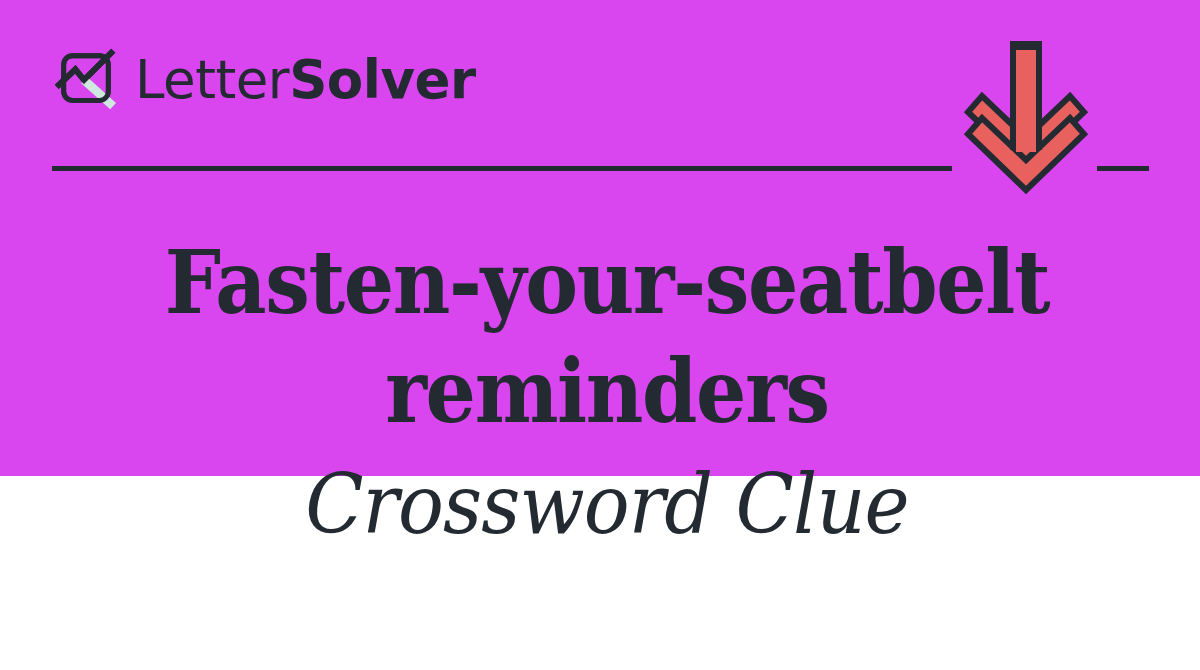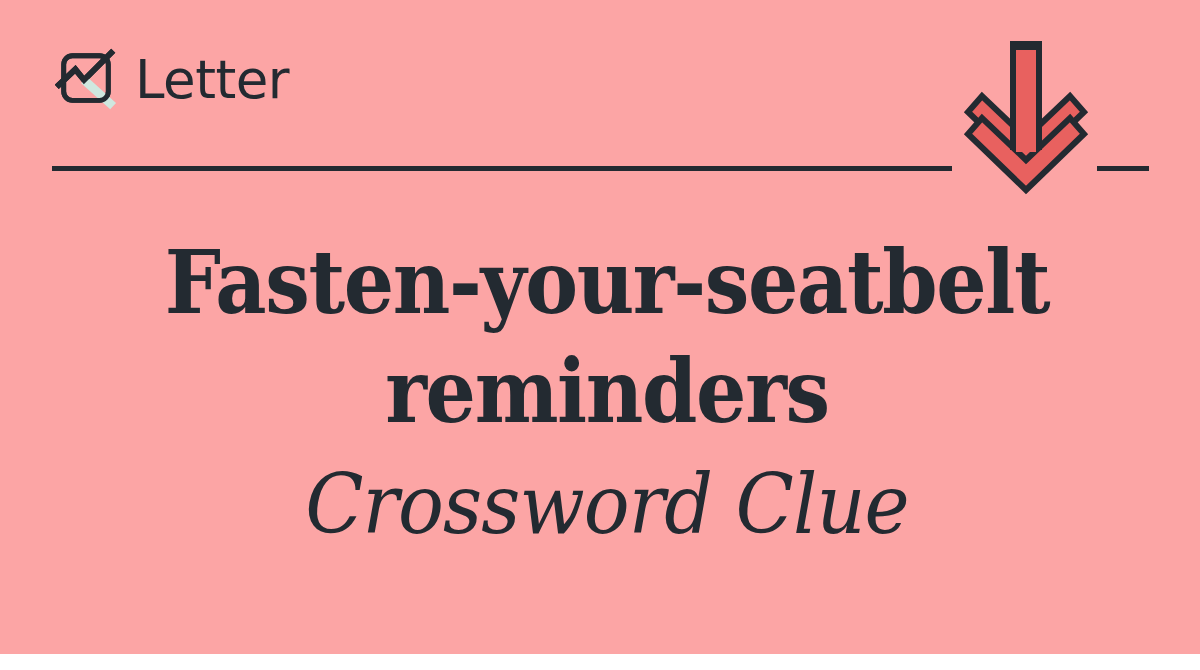--- a/index.html
+++ b/index.html
@@ -9,22 +9,22 @@
   body {
     width: 1200px;
     height: 670px;
     overflow: hidden;
     font-family: "Liberation Sans", sans-serif;
   }
 
   #page {
     position: relative;
     width: 1200px;
-    height: 654px;
-    background: #fca5a5;
+    height: 476px;
+    background: #d946ef;
     box-sizing: border-box;
   }
 
   
   #brand {
     position: absolute;
     left: 55px;
     top: 44px;
     display: flex;
     align-items: center;
@@ -124,20 +124,21 @@
   <div id="brand">
     <svg id="brand-icon" viewBox="0 0 64 64" aria-hidden="true">
       <path d="M9 17 A9 9 0 0 1 18 8 L46 8 A9 9 0 0 1 55 17 L55 45 A9 9 0 0 1 46 54 L18 54 A9 9 0 0 1 9 45 Z" fill="none" stroke="#232a31" stroke-width="5"></path>
       <path d="M4 38 L21 22 L30 33 L58 5" fill="none" stroke="#232a31" stroke-width="6" stroke-linecap="square" stroke-linejoin="miter"></path>
       <path d="M30 33 L60 60" fill="none" stroke="#cfe7df" stroke-width="9"></path>
       <path d="M9 17 A9 9 0 0 1 18 8 L46 8 A9 9 0 0 1 55 17 L55 45 A9 9 0 0 1 46 54 L18 54 A9 9 0 0 1 9 45 Z" fill="none" stroke="#232a31" stroke-width="5"></path>
       <path d="M4 38 L21 22 L30 33 L58 5" fill="none" stroke="#232a31" stroke-width="6" stroke-linecap="square" stroke-linejoin="miter"></path>
     </svg>
     <div id="brand-wordmark">
       <span id="brand-word-1">Letter</span>
+        <span id="brand-word-2">Solver</span>
     </div>
   </div>
 
   <div id="divider-main"></div>
 
   <div id="divider-tail"></div>
 
   <svg id="down-arrow" viewBox="0 0 136 158" aria-hidden="true">
 
     <rect x="55" y="6" width="26" height="108" fill="#e8615f" stroke="#232a31" stroke-width="6"></rect>

